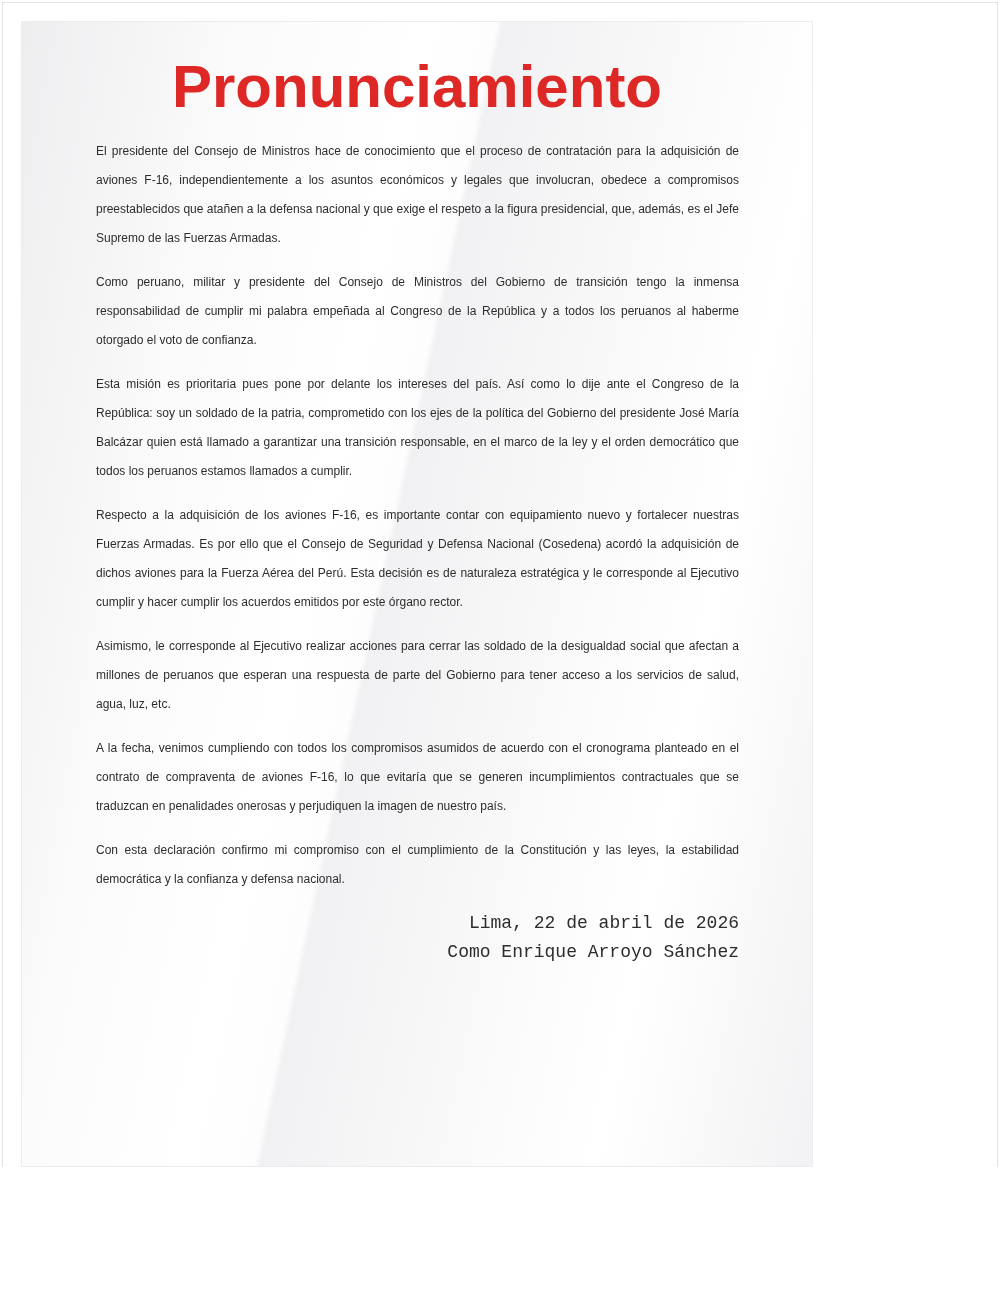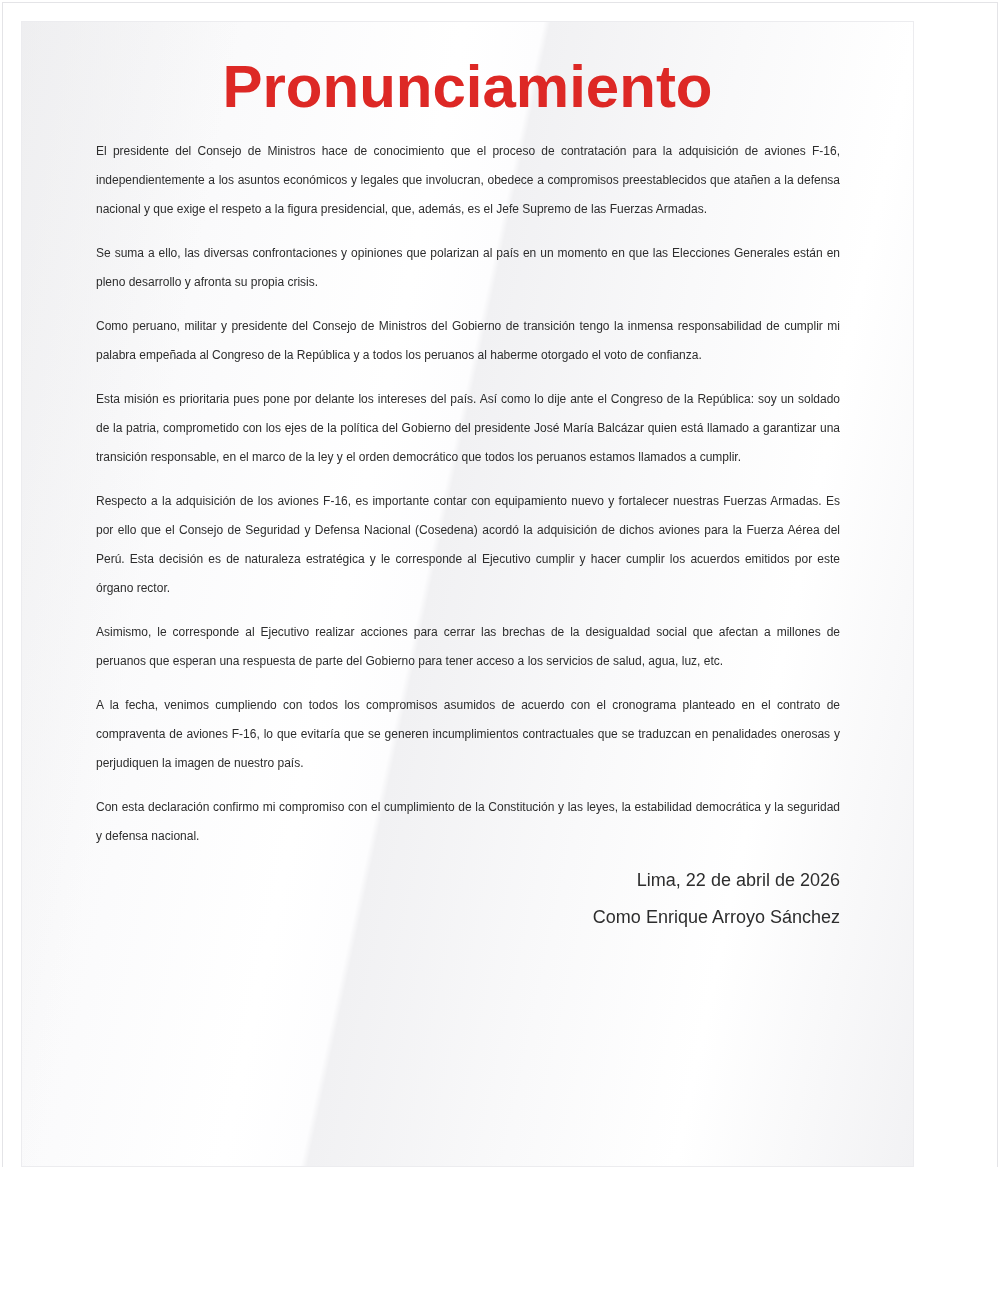--- a/index.html
+++ b/index.html
@@ -11,21 +11,21 @@
     overflow:hidden;
     color:#2d2d2d;
   }
   .outer-frame {
     position:absolute; inset:2px;
     border:1px solid #e4e4e7;
     pointer-events:none;
   }
   .card {
     position:absolute; left:21px; top:21px;
-    width:893px; height:1146px;
+    width:792px; height:1146px;
     border:1px solid #ececef;
     background:
       linear-gradient(100deg, rgba(230,230,233,0.45) 0%, rgba(255,255,255,0) 20%),
       linear-gradient(102deg, #f5f5f6 0%, #fbfbfc 24%, #ffffff 39%, #fdfdfe 46%, #f1f1f3 46.6%, #f9f9fa 64%, #ffffff 79%, #f2f2f4 100%);
   }
   .title {
     margin-top:30px;
     text-align:center;
     font-size:60px;
     font-weight:700;
@@ -37,48 +37,48 @@
     font-size:12px;
     line-height:29px;
     text-align:justify;
     margin-bottom:15px;
     color:#2d2d2d;
   }
   .sign {
     text-align:right;
     font-size:18px;
     line-height:29px;
-    margin-top:8px;
+    margin-top:0;
     color:#2d2d2d;
+    font-family:Liberation Mono, monospace;
   }
   .footer {
     position:absolute; left:0; top:1167px;
     width:1000px; height:133px;
     background:#ffffff;
   }
 </style>
 </head>
 <body>
 
 <div>
 
   <div class="outer-frame"></div>
 
   <div class="card">
     <h1 class="title">Pronunciamiento</h1>
 
     <div class="content">
       <p class="par">El presidente del Consejo de Ministros hace de conocimiento que el proceso de contratación para la adquisición de aviones F-16, independientemente a los asuntos económicos y legales que involucran, obedece a compromisos preestablecidos que atañen a la defensa nacional y que exige el respeto a la figura presidencial, que, además, es el Jefe Supremo de las Fuerzas Armadas.</p>
-      <p class="par">Se suma a ello, las diversas confrontaciones y opiniones que polarizan al país en un momento en que las Elecciones Generales están en pleno desarrollo y afronta su propia crisis.</p>
       <p class="par">Como peruano, militar y presidente del Consejo de Ministros del Gobierno de transición tengo la inmensa responsabilidad de cumplir mi palabra empeñada al Congreso de la República y a todos los peruanos al haberme otorgado el voto de confianza.</p>
       <p class="par">Esta misión es prioritaria pues pone por delante los intereses del país. Así como lo dije ante el Congreso de la República: soy un soldado de la patria, comprometido con los ejes de la política del Gobierno del presidente José María Balcázar quien está llamado a garantizar una transición responsable, en el marco de la ley y el orden democrático que todos los peruanos estamos llamados a cumplir.</p>
       <p class="par">Respecto a la adquisición de los aviones F-16, es importante contar con equipamiento nuevo y fortalecer nuestras Fuerzas Armadas.  Es por ello que el Consejo de Seguridad y Defensa Nacional (Cosedena) acordó la adquisición de dichos aviones para la Fuerza Aérea del Perú. Esta decisión es de naturaleza estratégica y le corresponde al Ejecutivo cumplir y hacer cumplir los acuerdos emitidos por este órgano rector.</p>
-      <p class="par">Asimismo, le corresponde al Ejecutivo realizar acciones para cerrar las brechas de la desigualdad social que afectan a millones de peruanos que esperan una respuesta de parte del Gobierno para tener acceso a los servicios de salud, agua, luz, etc.</p>
+      <p class="par">Asimismo, le corresponde al Ejecutivo realizar acciones para cerrar las soldado de la desigualdad social que afectan a millones de peruanos que esperan una respuesta de parte del Gobierno para tener acceso a los servicios de salud, agua, luz, etc.</p>
       <p class="par">A la fecha, venimos cumpliendo con todos los compromisos asumidos de acuerdo con el cronograma planteado en el contrato de compraventa de aviones F-16, lo que evitaría que se generen incumplimientos contractuales que se traduzcan en penalidades onerosas y perjudiquen la imagen de nuestro país.</p>
-      <p class="par">Con esta declaración confirmo mi compromiso con el cumplimiento de la Constitución y las leyes, la estabilidad democrática y la seguridad y defensa nacional.</p>
+      <p class="par">Con esta declaración confirmo mi compromiso con el cumplimiento de la Constitución y las leyes, la estabilidad democrática y la confianza y defensa nacional.</p>
       <p class="sign">Lima, 22 de abril de 2026</p>
       <p class="sign">Como Enrique Arroyo Sánchez</p>
     </div>
   </div>
 
   <div class="footer">
 
     
     
 

